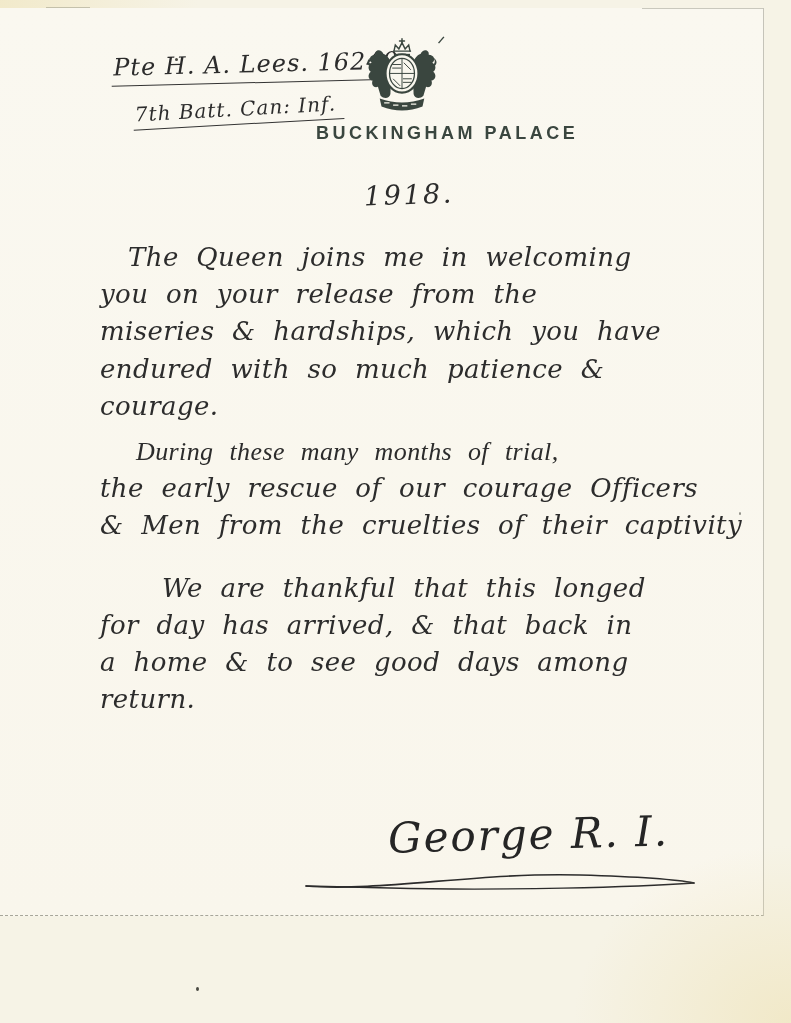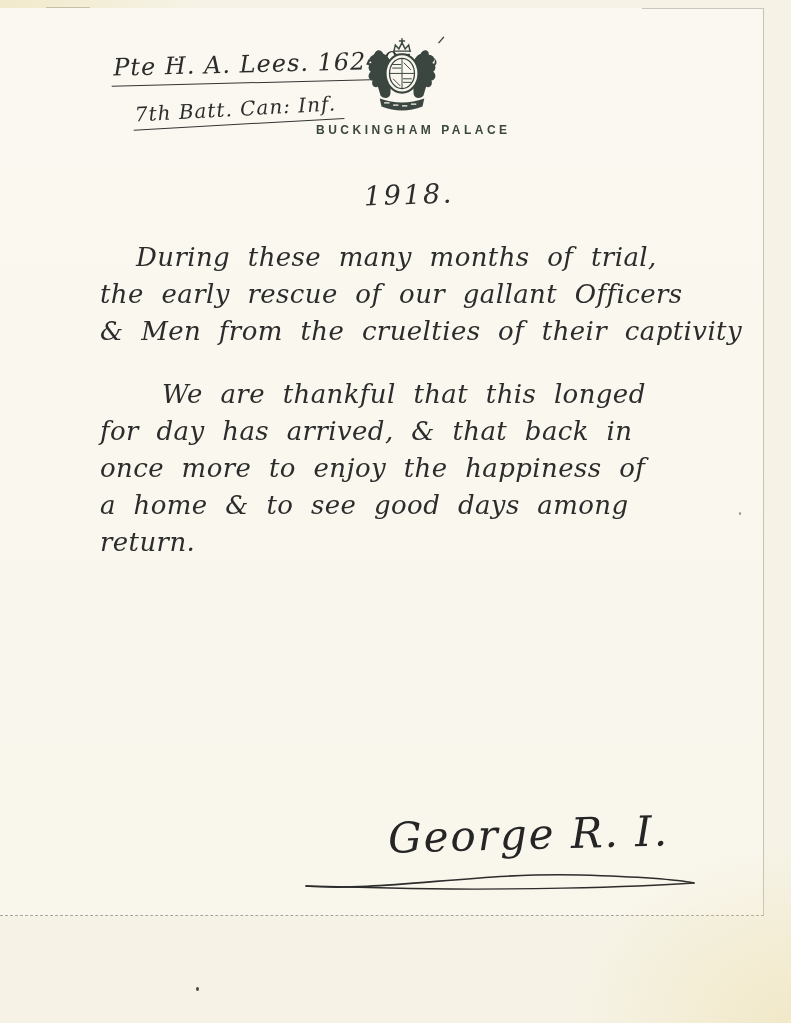--- a/index.html
+++ b/index.html
@@ -37,36 +37,36 @@
     padding:0 10px 4px 2px;border-bottom:1.6px solid #333;transform:rotate(0.6deg);
   }
   .ann-unit{
     font-size:20px;letter-spacing:1px;width:max-content;margin:13px 0 0 20px;
     padding:0 8px 3px 2px;border-bottom:1.6px solid #333;transform:rotate(-1.2deg);
   }
 
   .crest{position:absolute;left:352px;top:36px;width:100px;height:82px;}
   .palace{
     position:absolute;left:316px;top:123px;
-    font-family:"Liberation Sans", sans-serif;font-size:12px;font-weight:700;
+    font-family:"Liberation Sans", sans-serif;font-size:18px;font-weight:700;
     letter-spacing:3.5px;color:#3a463f;white-space:nowrap;
   }
   .date{
     position:absolute;left:364px;top:179px;
     font-size:27px;letter-spacing:2.5px;transform:rotate(-2deg);
   }
 
   .letter-body{
     position:absolute;left:100px;top:239px;width:640px;
     font-size:26px;letter-spacing:0.4px;word-spacing:9px;
   }
   .para + .para{margin-top:8px;}
   .line{height:37.2px;line-height:37.2px;white-space:nowrap;}
   .ind-sm{padding-left:28px;}
-  .ind-md{padding-left:36px;}
+  .ind-md{padding-left:36px;font-family:Liberation Serif, serif;}
   .ind-lg{padding-left:62px;margin-top:25px;}
 
   .signature{
     position:absolute;left:388px;top:810px;
     font-size:42px;letter-spacing:2px;color:#252525;transform:rotate(-1.5deg);
   }
   .flourish{position:absolute;left:300px;top:864px;width:400px;height:32px;}
 
   .speck{position:absolute;background:#4a4a42;border-radius:50%;}
   .sp1{left:196px;top:987px;width:3px;height:4px;}
@@ -114,28 +114,34 @@
       <path d="M35,75 h6 M45,77.5 h6 M55,78.5 h6 M65,76.5 h6" stroke="#f9f7ee" stroke-width="1.4"></path>
     </g>
   </svg>
 
   <div class="palace">BUCKINGHAM PALACE</div>
 
   <div class="date handwriting">1918.</div>
 
   <div class="letter-body handwriting">
     <div class="para">
+      <div class="line ind-sm">The Queen joins me in welcoming</div>
+      <div class="line">you on your release from the</div>
+      <div class="line">miseries &amp; hardships, which you have</div>
+      <div class="line">endured with so much patience &amp;</div>
+      <div class="line">courage.</div>
+    </div>
+    <div class="para">
       <div class="line ind-md">During these many months of trial,</div>
-      <div class="line">the early rescue of our gallant Officers</div>
+      <div class="line">the early rescue of our courage Officers</div>
       <div class="line">&amp; Men from the cruelties of their captivity</div>
     </div>
     <div class="para">
       <div class="line ind-lg">We are thankful that this longed</div>
       <div class="line">for day has arrived, &amp; that back in</div>
-      <div class="line">once more to enjoy the happiness of</div>
       <div class="line">a home &amp; to see good days among</div>
       <div class="line">return.</div>
     </div>
   </div>
 
   <div class="signature handwriting">George R. I.</div>
 
   <svg class="flourish" viewBox="0 0 400 32" aria-hidden="true">
     <path d="M6,22 C80,28 180,8 280,11 C330,12.5 375,15 394,19" fill="none" stroke="#2c2c2c" stroke-width="1.6" stroke-linecap="round"></path>
     <path d="M394,19 C340,23 200,27 90,24 C50,23 18,22.5 6,22" fill="none" stroke="#2c2c2c" stroke-width="1.3" stroke-linecap="round"></path>

